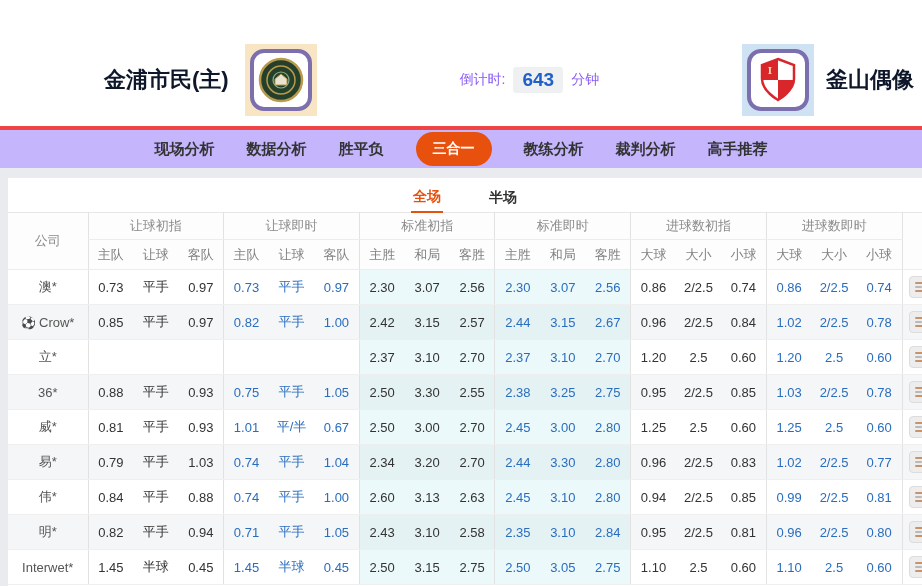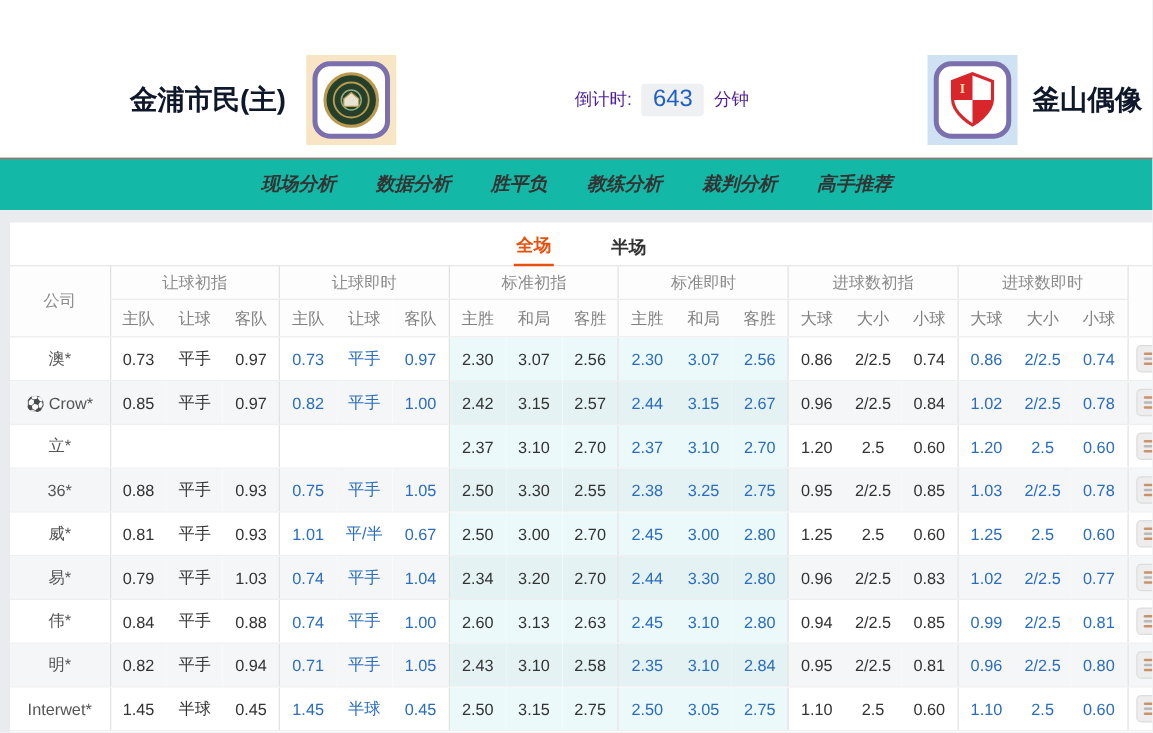--- a/index.html
+++ b/index.html
@@ -14,27 +14,27 @@
   .kickoff { font-size:14px; font-weight:bold; color:#333; }
   .teams-row { position:absolute; top:40px; left:0; right:0; height:80px;
     display:flex; align-items:center; padding:0 8px 0 104px; }
   .team-name { font-size:22px; font-weight:bold; color:#0f172a; white-space:nowrap; }
   .logo-box { width:72px; height:72px; display:flex; align-items:center; justify-content:center; }
   .logo-box.home { background:#f7e5c3; margin-left:16px; }
   .logo-box.away { background:#cfe2f4; margin-right:12px; }
   .logo-frame { width:62px; height:62px; background:#fff; border:4px solid #7b6fae;
     border-radius:14px; display:flex; align-items:center; justify-content:center; }
   .countdown { flex:1; display:flex; align-items:center; justify-content:center; gap:8px; }
-  .countdown-label, .countdown-unit { font-size:14px; color:#4c1d95; }
-  .countdown-value { background:#eef0f2; color:#1f5fc9; font-size:19px; font-weight:normal;
+  .countdown-label, .countdown-unit { font-size:14px; color:#8b5cf6; }
+  .countdown-value { background:#eef0f2; color:#1f5fc9; font-size:19px; font-weight:bold;
     padding:2px 9px; border-radius:3px; }
 
   
-  .navbar { width:100%; height:42px; background:#14b8a6; border-top:1px solid #ef4444;
-    display:flex; align-items:center; justify-content:center; gap:32px;font-style:italic; }
+  .navbar { width:100%; height:42px; background:#c4b5fd; border-top:4px solid #ef4444;
+    display:flex; align-items:center; justify-content:center; gap:32px; }
   .nav-tab { font-size:15px; font-weight:bold; color:#333; cursor:pointer; white-space:nowrap; }
   .nav-tab.active { background:#e8500e; color:#fff; padding:8px 17px; border-radius:18px; font-size:14px; }
 
   
   .card { margin:10px 0 0 8px; width:914px; height:408px; background:#fff; overflow:hidden; }
   .subtabs { height:34px; display:flex; align-items:center; justify-content:center; gap:44px; padding-top:4px; }
   .subtab { font-size:14px; font-weight:bold; color:#333; padding:6px 2px 5px; cursor:pointer;text-align:center; }
   .subtab.active { color:#e8500e; border-bottom:2px solid #e8500e; }
 
   
@@ -96,20 +96,21 @@
       </div>
     </div>
     <span class="team-name">釜山偶像</span>
   </div>
 </div>
 
 <div class="navbar">
     <div class="nav-tab">现场分析</div>
     <div class="nav-tab">数据分析</div>
     <div class="nav-tab">胜平负</div>
+    <div class="nav-tab active">三合一</div>
     <div class="nav-tab">教练分析</div>
     <div class="nav-tab">裁判分析</div>
     <div class="nav-tab">高手推荐</div>
   </div>
 
 <div class="card">
   <div class="subtabs">
       <div class="subtab active">全场</div>
       <div class="subtab">半场</div>
     </div>

